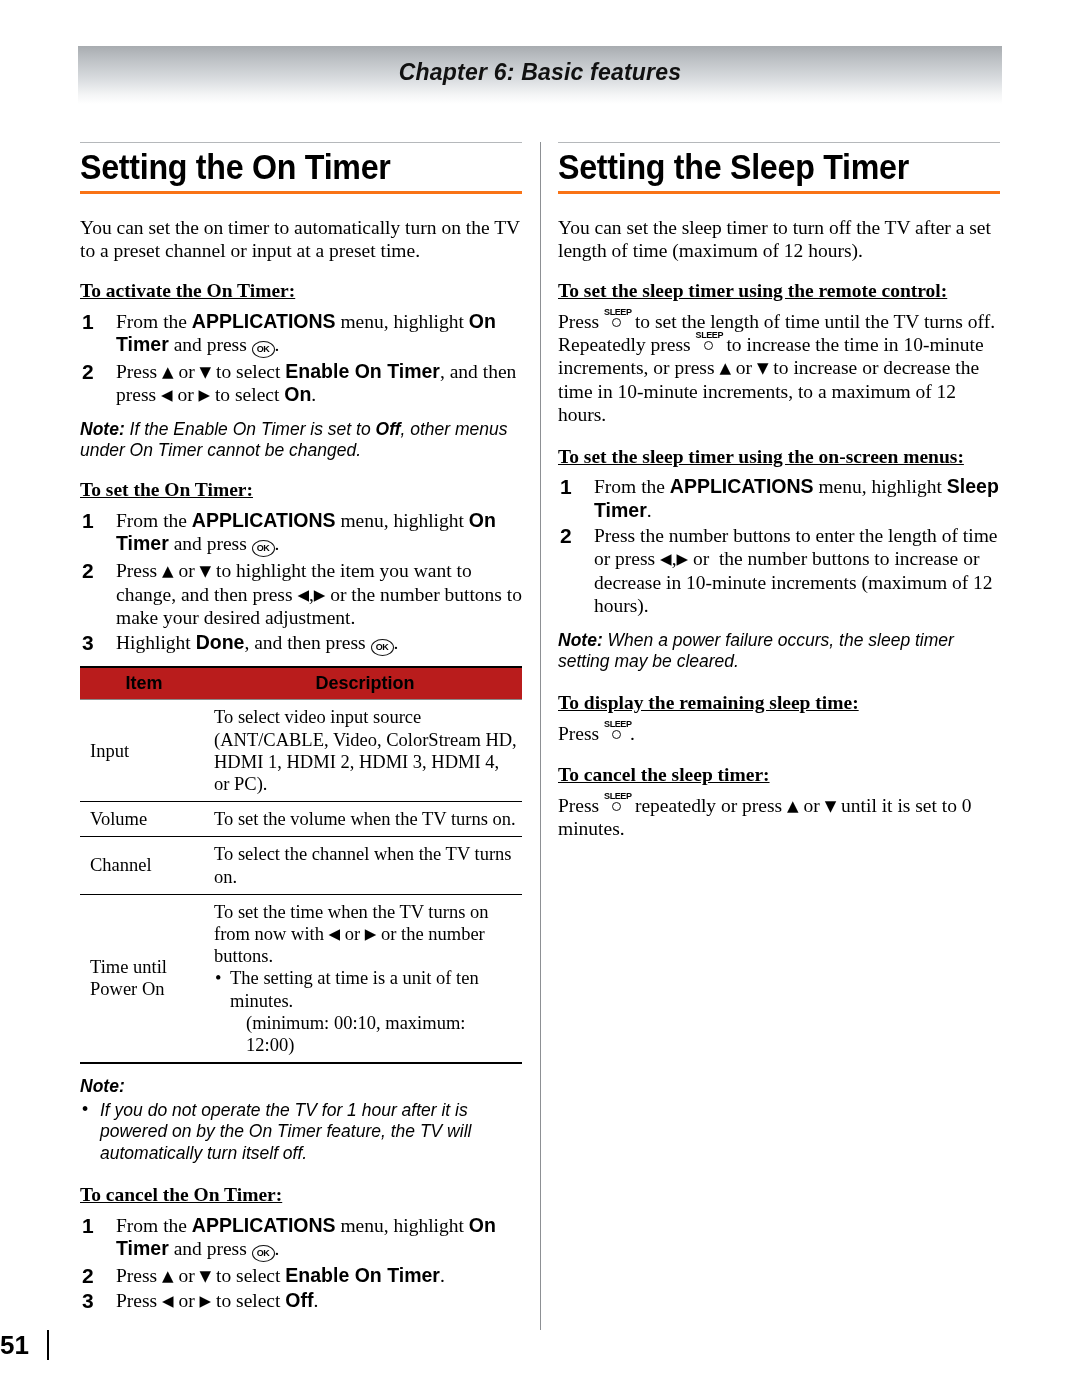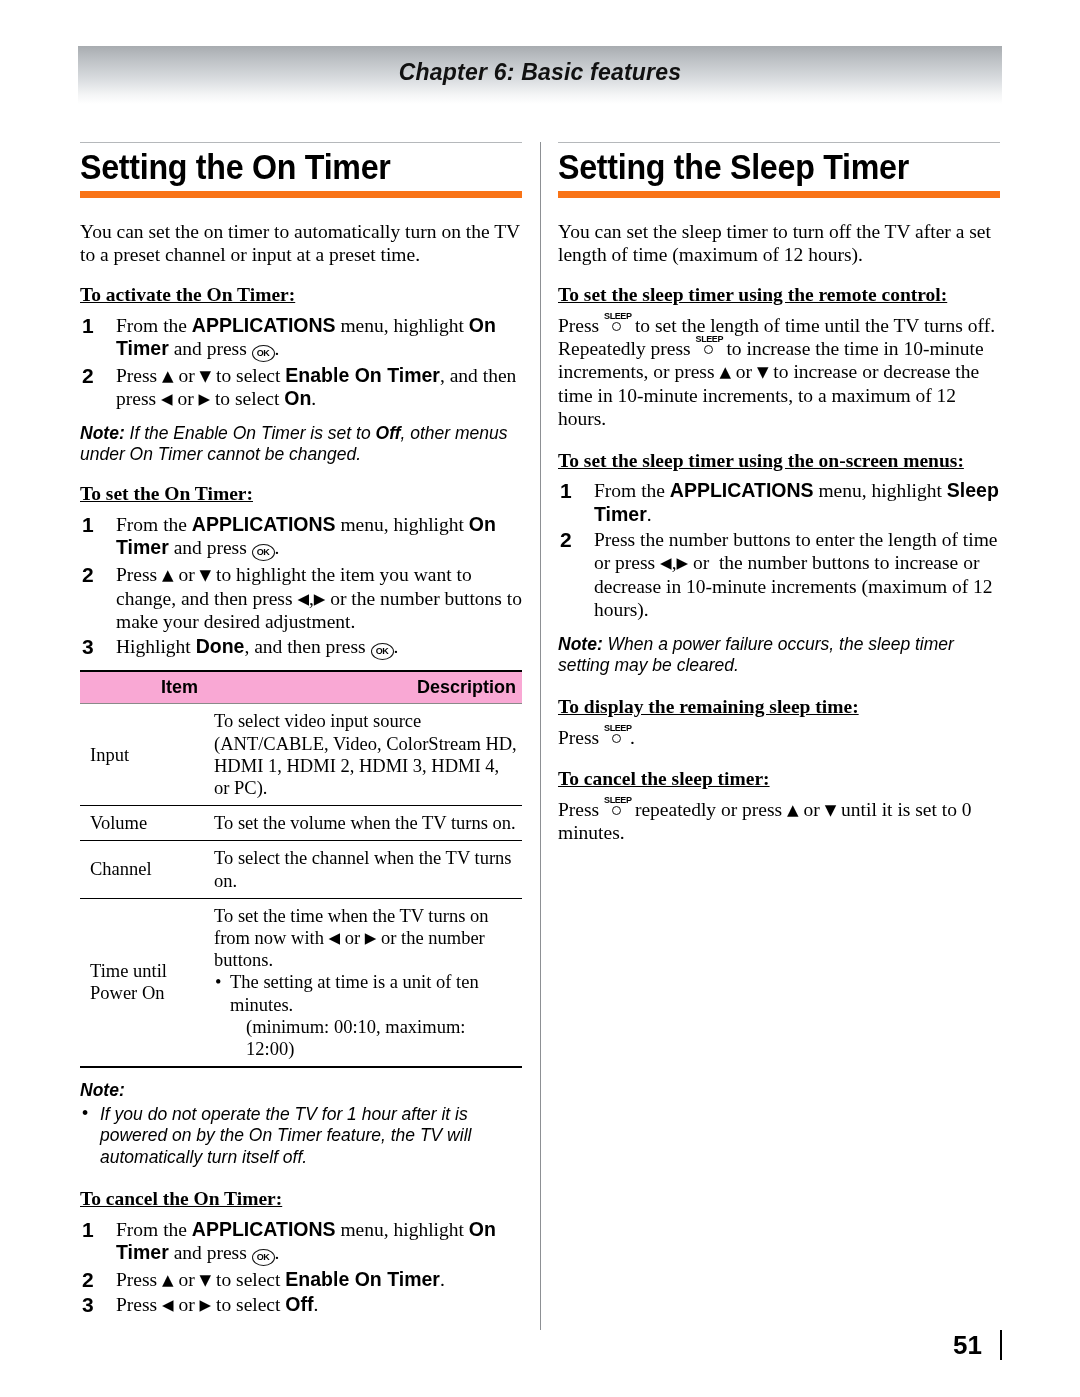--- a/index.html
+++ b/index.html
@@ -55,21 +55,21 @@
     position: absolute;
     top: 142px;
     width: 442px;
   }
   .column.left  { left: 80px; }
   .column.right { left: 558px; }
 
   
   .sec-head {
     border-top: 1px solid #b5b8bb;
-    border-bottom: 7px solid #f97316;
+    border-bottom: 3px solid #f97316;
     padding: 6px 0 7px 0;
     margin: 0 0 22px 0;
   }
   .sec-head h1 {
     margin: 0;
     font-family: "Liberation Sans Narrow", "Liberation Sans", sans-serif;
     font-weight: bold;
     font-size: 35px;
     line-height: 1.0;
     letter-spacing: -0.3px;
@@ -213,25 +213,25 @@
   
   .hand { font-family: "DejaVu Sans", sans-serif; font-style: normal; font-size: 16px; }
 
   
   table.item-table {
     width: 100%;
     border-collapse: collapse;
     margin: 10px 0 4px 0;
   }
   table.item-table thead th {
-    background: #f9a8d4;
+    background: #b91c1c;
     font-family: "Liberation Sans Narrow", "Liberation Sans", sans-serif;
     font-weight: bold;
     font-size: 18px;
-    text-align: right;
+    text-align: center;
     padding: 5px 6px 5px 10px;
     border-top: 2px solid #000;
     border-bottom: 1px solid #8a8a8a;
     margin-left: 48px;
   }
   table.item-table thead th.c1 { width: 108px; }
   table.item-table tbody td {
     font-size: 18.5px;
     line-height: 1.20;
     padding: 6px 4px 6px 10px;
@@ -256,21 +256,21 @@
     top: 0;
   }
   .indent-sub { display: block; padding-left: 16px; }
 
   
   .footer {
     position: absolute;
     left: 0;
     top: 1330px;
     width: 1002px;
-    text-align: right;
+    text-align: left;
   }
   .page-num {
     display: inline-block;
     font-family: "Liberation Sans", sans-serif;
     font-weight: bold;
     font-size: 26px;
     padding-right: 18px;
     border-right: 2px solid #000;
     line-height: 30px;
     height: 30px;

